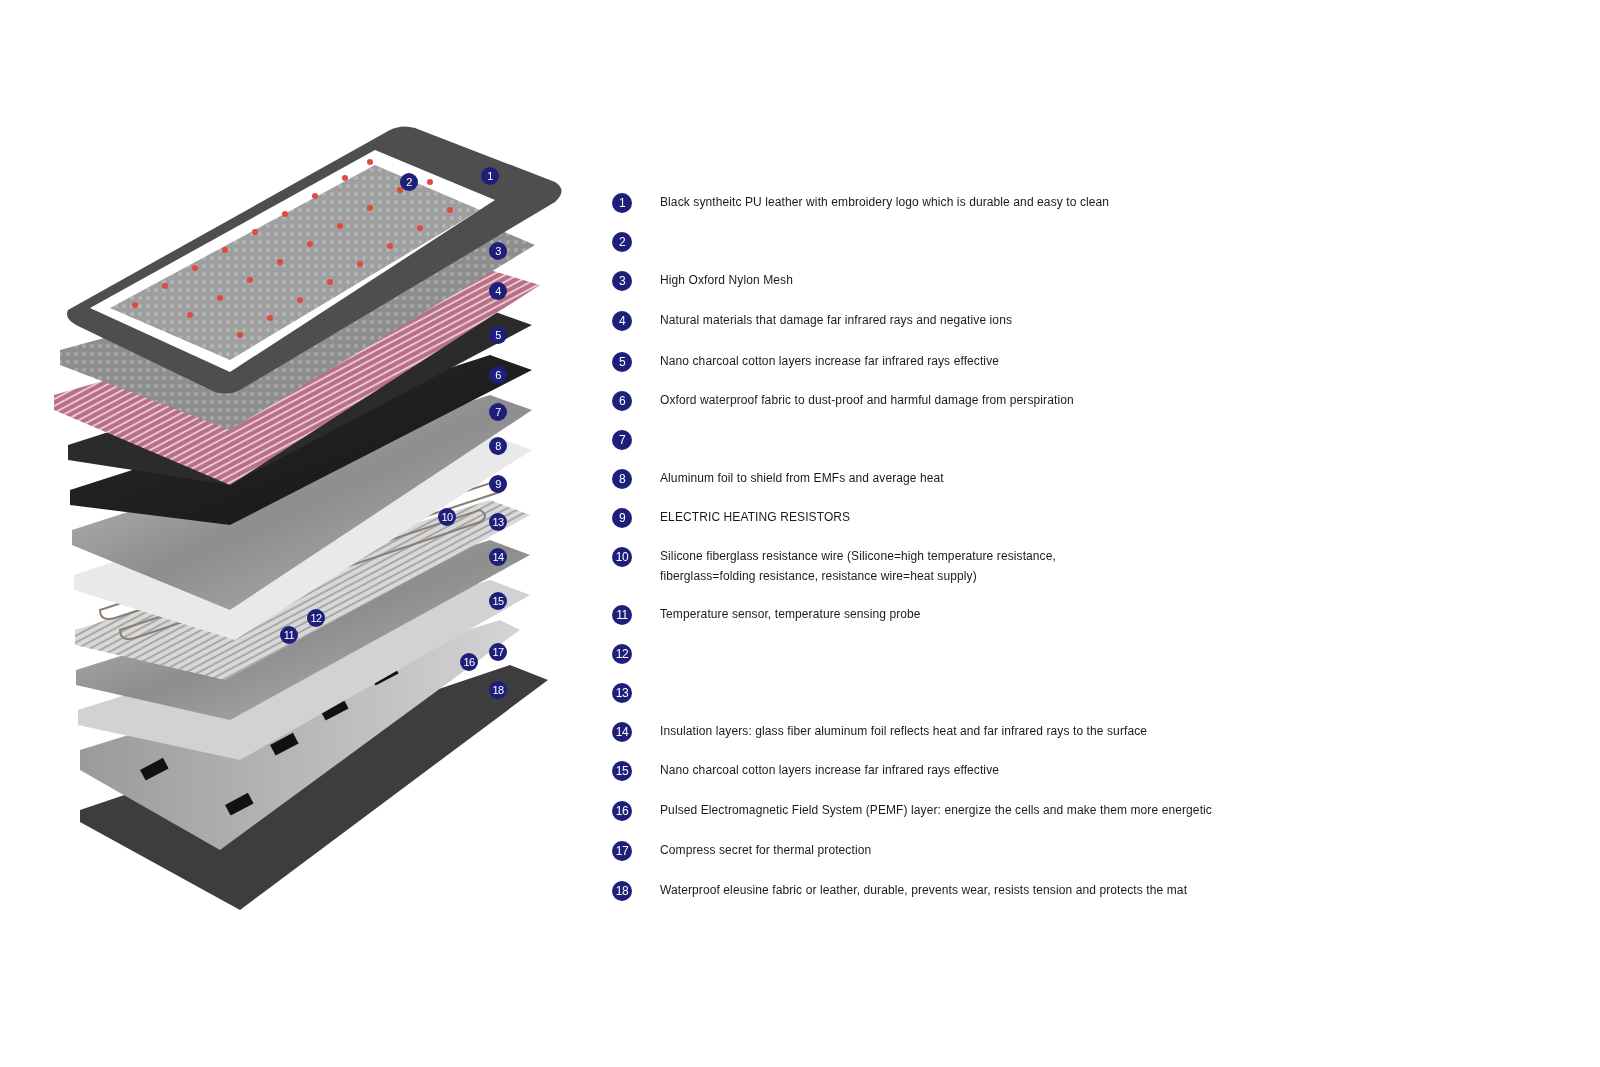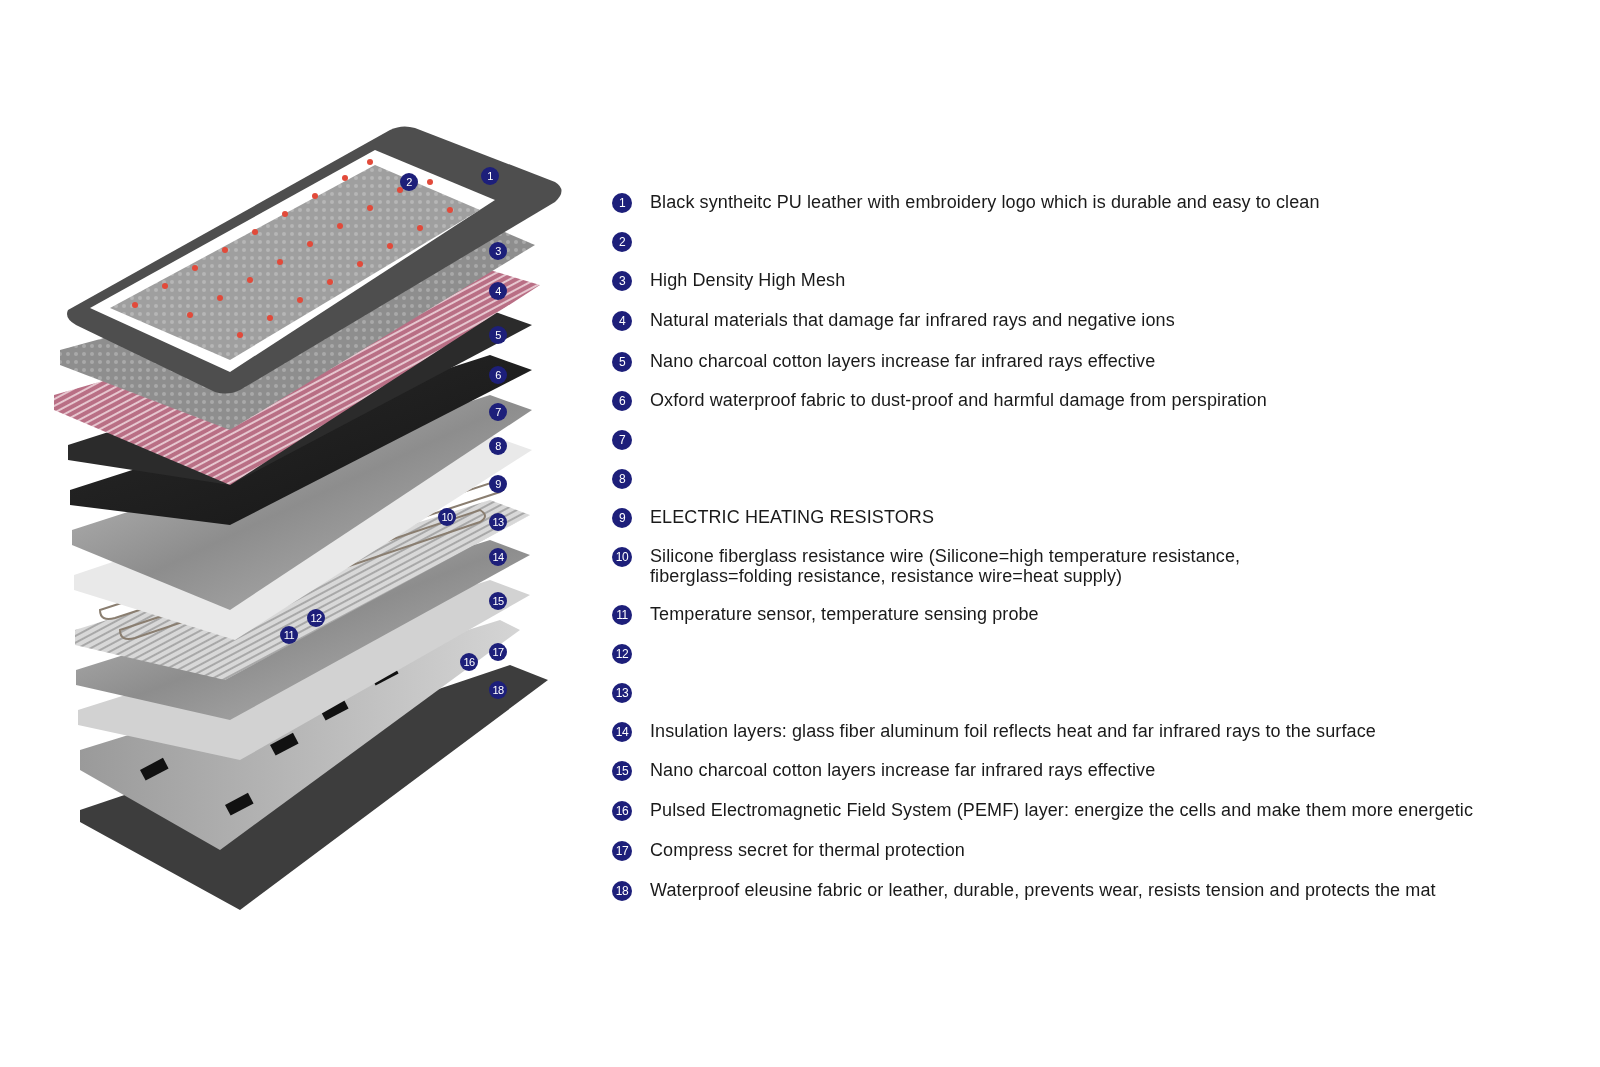--- a/index.html
+++ b/index.html
@@ -4,21 +4,21 @@
 <style>
   html, body { margin:0; padding:0; background:#ffffff; }
   body { width:1600px; height:1067px; position:relative; overflow:hidden; font-family:"Liberation Sans", sans-serif; }
   .illus { position:absolute; left:40px; top:110px; width:540px; height:820px; }
   .badge { position:absolute; width:20px; height:20px; border-radius:50%; background:#1d1f7a; color:#fff;
            font-family:"Liberation Sans", sans-serif; font-size:12px; line-height:20px; text-align:center; letter-spacing:-0.5px; }
   .illus .badge { width:18px; height:18px; line-height:18px; font-size:11px; }
   .legend { position:absolute; left:612px; top:190px; width:980px; }
   .row { position:absolute; left:0; display:flex; align-items:flex-start; }
   .row .badge { position:relative; flex:0 0 auto; margin-top:1px; }
-  .row .txt { margin-left:18px; font-size:18px; color:#1a1a1a; line-height:20px; white-space:pre-line; letter-spacing:0.1px; }
+  .row .txt { margin-left:28px; font-size:12px; color:#1a1a1a; line-height:20px; white-space:pre-line; letter-spacing:0.1px; }
 </style>
 </head>
 <body>
 
 <div class="illus">
   <svg width="540" height="820" viewBox="0 0 540 820">
     <defs>
       <pattern id="mesh" width="8" height="8" patternUnits="userSpaceOnUse">
         <rect width="8" height="8" fill="#8e8e8e"></rect>
           <circle cx="4" cy="4" r="2" fill="#a9a9a9"></circle>
@@ -136,39 +136,40 @@
 <div class="legend">
   <div class="row" style="top:2px;">
       <span class="badge">1</span>
       <span class="txt">Black syntheitc PU leather with embroidery logo which is durable and easy to clean</span>
     </div>
   <div class="row" style="top:41px;">
       <span class="badge">2</span>
     </div>
   <div class="row" style="top:80px;">
       <span class="badge">3</span>
-      <span class="txt">High Density High Mesh</span>
+      <span class="txt">High Oxford Nylon Mesh</span>
     </div>
   <div class="row" style="top:120px;">
       <span class="badge">4</span>
       <span class="txt">Natural  materials that damage far infrared rays and negative ions</span>
     </div>
   <div class="row" style="top:161px;">
       <span class="badge">5</span>
       <span class="txt">Nano charcoal cotton layers increase far infrared rays effective</span>
     </div>
   <div class="row" style="top:200px;">
       <span class="badge">6</span>
       <span class="txt">Oxford waterproof fabric to dust-proof and harmful damage from perspiration</span>
     </div>
   <div class="row" style="top:239px;">
       <span class="badge">7</span>
     </div>
   <div class="row" style="top:278px;">
       <span class="badge">8</span>
+      <span class="txt">Aluminum foil to shield from EMFs and average heat</span>
     </div>
   <div class="row" style="top:317px;">
       <span class="badge">9</span>
       <span class="txt">ELECTRIC HEATING RESISTORS</span>
     </div>
   <div class="row" style="top:356px;">
       <span class="badge">10</span>
       <span class="txt">Silicone fiberglass resistance wire (Silicone=high temperature resistance,
 fiberglass=folding resistance, resistance wire=heat supply)</span>
     </div>

